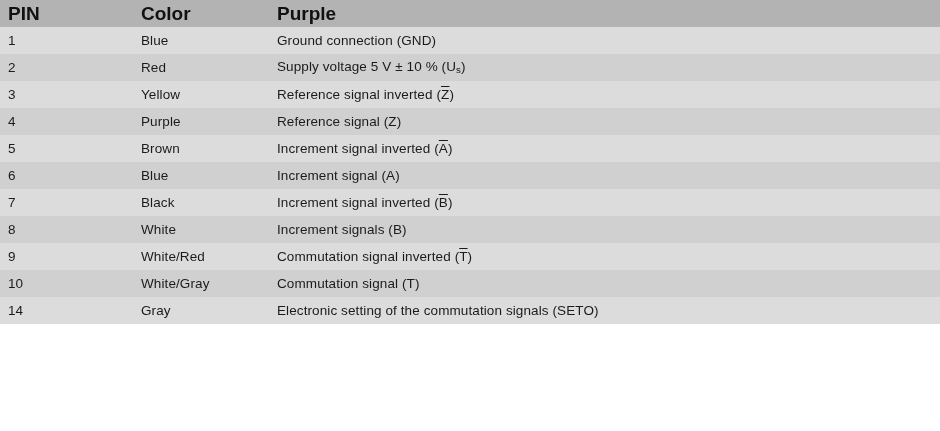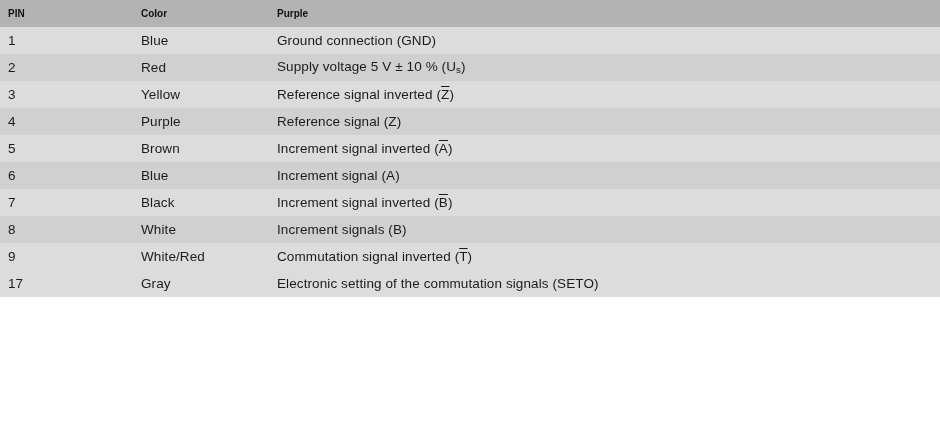--- a/index.html
+++ b/index.html
@@ -25,21 +25,21 @@
   .pin-table col.c-signal { width: 671px; }
 
   .pin-table thead th {
     background: #b3b3b3;
     color: #111111;
     font-weight: bold;
     text-align: left;
     height: 27px;
     padding: 0 0 0 8px;
     vertical-align: middle;
-    font-size: 10px;
+    font-size: 19px;
     border: none;
   }
   .pin-table tbody td {
     height: 27px;
     padding: 0 0 0 8px;
     vertical-align: middle;
     border: none;
     font-weight: normal;
     letter-spacing: 0.1px;
   }
@@ -112,19 +112,24 @@
       <tr class="even">
         <td>8</td>
         <td>White</td>
         <td>Increment signals (B)</td>
       </tr>
       <tr class="odd">
         <td>9</td>
         <td>White/Red</td>
         <td>Commutation signal inverted (<span class="ovl">T</span>)</td>
       </tr>
+      <tr class="even">
+        <td>10</td>
+        <td>White/Gray</td>
+        <td>Commutation signal (T)</td>
+      </tr>
       <tr class="odd">
-        <td>17</td>
+        <td>14</td>
         <td>Gray</td>
         <td>Electronic setting of the commutation signals (SETO)</td>
       </tr>
     </tbody>
 </table>
 
 </body></html>

